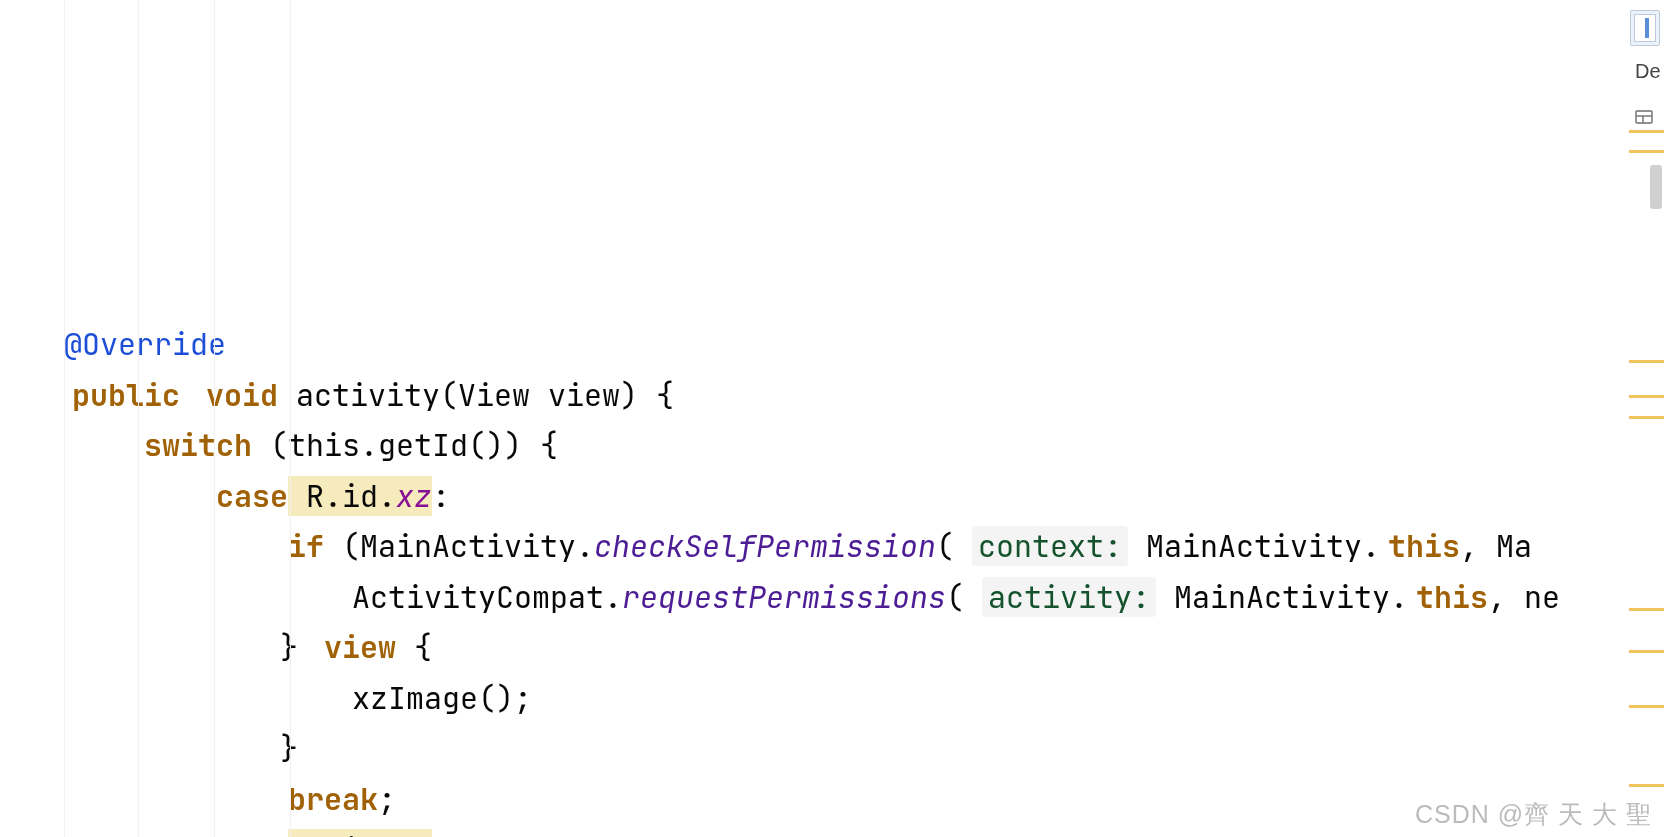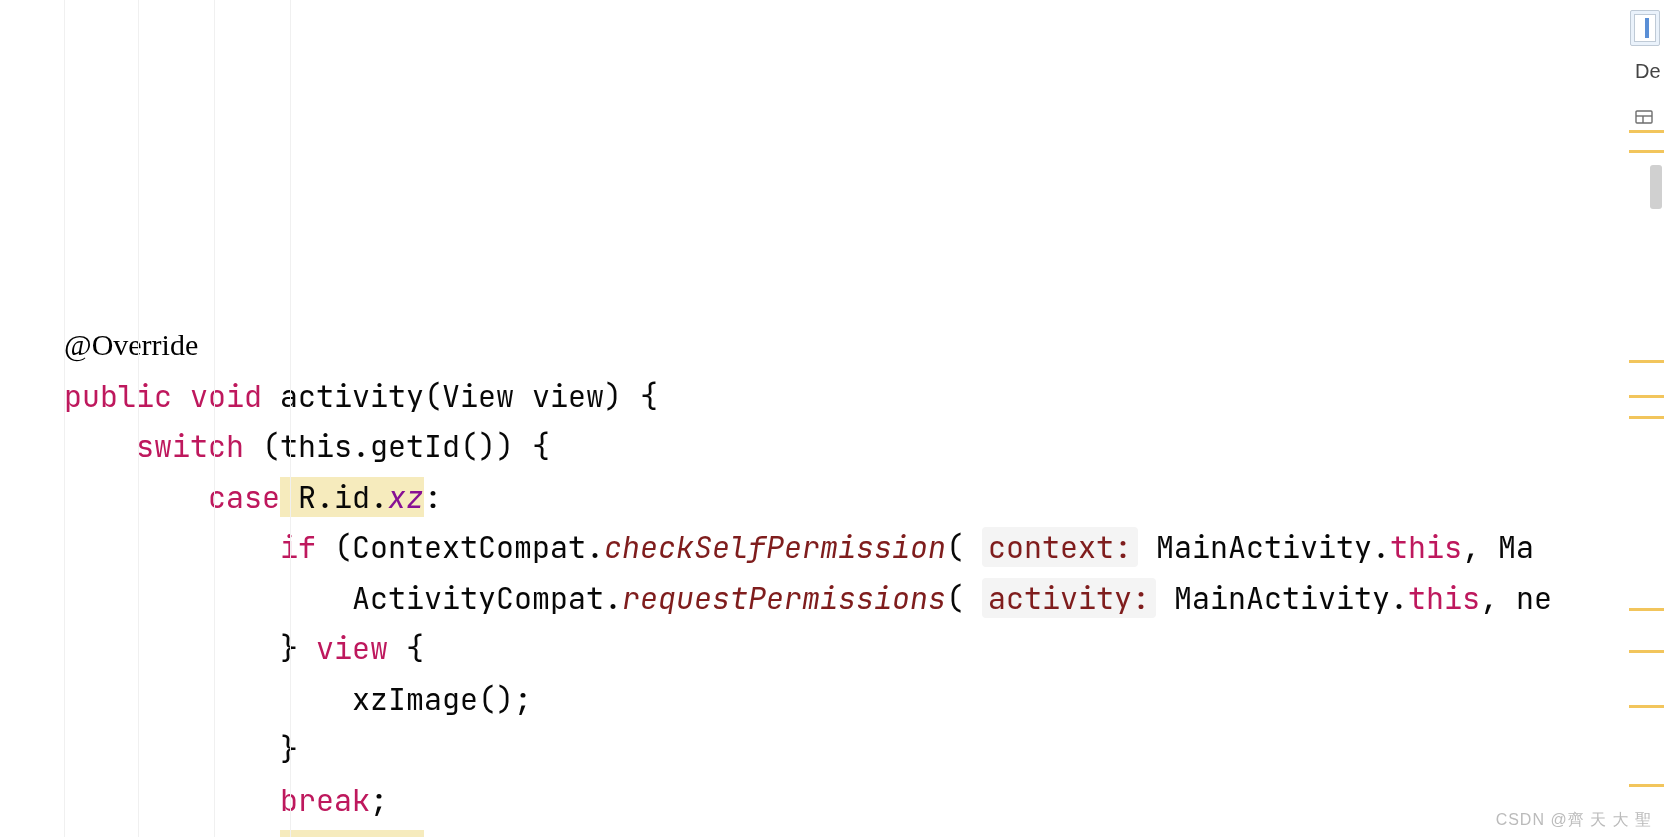--- a/index.html
+++ b/index.html
@@ -1,59 +1,59 @@
 <!DOCTYPE html>
 <html><head>
 <meta charset="utf-8">
 <style>
   html,body{margin:0;padding:0;width:1664px;height:837px;overflow:hidden;background:#fff;
     font-family:"JetBrains Mono", "Consolas", "Menlo", monospace;font-size:30px;}
   .container{display:flex;width:1664px;height:837px;}
   .editor{flex:1 1 auto;position:relative;padding-top:16px;padding-left:64px;line-height:50.5px;
     white-space:pre;color:#080808;overflow:hidden;}
   pre{margin:0;font-family:inherit;font-size:inherit;line-height:inherit;}
-  .kw{color:#be185d;font-weight:normal;}
-  .ann{color:#000000;font-family:Liberation Serif, serif;}
+  .kw{color:#a16207;font-weight:bold;margin-left:8px;}
+  .ann{color:#1d4ed8;}
   .id-italic{font-style:italic;color:#871094;}
-  .meth-italic{font-style:italic;color:#7f1d1d;text-align:center;}
-  .hint{background-color:#F4F4F4;color:#7f1d1d;padding:0 6px;border-radius:4px;
+  .meth-italic{font-style:italic;color:#4c1d95;text-align:center;}
+  .hint{background-color:#F4F4F4;color:#14532d;padding:0 6px;border-radius:4px;
     font-style:normal;margin-top:24px;}
   .hl{background-color:#F6EBBD;}
 
   .right-rail{width:35px;flex:0 0 35px;position:relative;background:#fff;}
   .navbox{position:absolute;top:10px;right:4px;width:28px;height:34px;border:1px solid #BFCAD6;
     border-radius:2px;background:#EAF2FB;}
   .navbox-inner{position:absolute;inset:3px;border:1px solid #BFCAD6;background:#fff;}
   .navstripe{position:absolute;top:3px;bottom:3px;right:6px;width:4px;background:#5A8FD6;}
   .rail-label{position:absolute;top:60px;left:6px;font-size:20px;color:#444;font-family:sans-serif;text-align:center;}
   .rail-icon{position:absolute;top:95px;left:6px;width:18px;height:18px;}
   .rail-icon svg{width:18px;height:18px;stroke:#6E6E6E;fill:none;stroke-width:1.4;}
   .mark{position:absolute;left:0;right:0;height:3px;background:#F2C55C;}
   .scroll-thumb{position:absolute;right:2px;top:165px;width:12px;height:44px;background:#D0D0D0;
     border-radius:3px;}
   .gutter-line{position:absolute;top:0;bottom:0;width:1px;background:#F0F0F0;}
 
-  .watermark{position:absolute;right:12px;bottom:6px;color:#BBBBBB;font-size:16px;
+  .watermark{position:absolute;right:12px;bottom:6px;color:#BBBBBB;font-size:25px;
     font-family:sans-serif;letter-spacing:1px;pointer-events:none;}
 </style>
 </head>
 <body>
 
 <div class="container">
   <div class="editor">
     <div class="gutter-line" style="left:64px"></div>
     <div class="gutter-line" style="left:138px"></div>
     <div class="gutter-line" style="left:214px"></div>
     <div class="gutter-line" style="left:290px"></div>
 
 <pre><span class="ann">@Override</span>
 <span class="kw">public</span> <span class="kw">void</span> <span>activity</span><span>(View view) {</span>
     <span class="kw">switch</span><span> (this.getId()) {</span>
         <span class="kw">case</span><span class="hl"><span> R.id.</span><span class="id-italic">xz</span></span><span>:</span>
-            <span class="kw">if</span><span> (ContextCompat.</span><span class="meth-italic">checkSelfPermission</span><span>( </span><span class="hint">context:</span><span> MainActivity.</span><span class="kw">this</span><span>, Ma</span>
+            <span class="kw">if</span><span> (MainActivity.</span><span class="meth-italic">checkSelfPermission</span><span>( </span><span class="hint">context:</span><span> MainActivity.</span><span class="kw">this</span><span>, Ma</span>
                 <span>ActivityCompat.</span><span class="meth-italic">requestPermissions</span><span>( </span><span class="hint">activity:</span><span> MainActivity.</span><span class="kw">this</span><span>, ne</span>
             <span>} </span><span class="kw">view</span><span> {</span>
                 <span>xzImage();</span>
             <span>}</span>
             <span class="kw">break</span><span>;</span>
         <span class="kw">case</span><span class="hl"><span> R.id.</span><span class="id-italic">sc</span></span><span>:</span>
             
             
     
 </pre>

